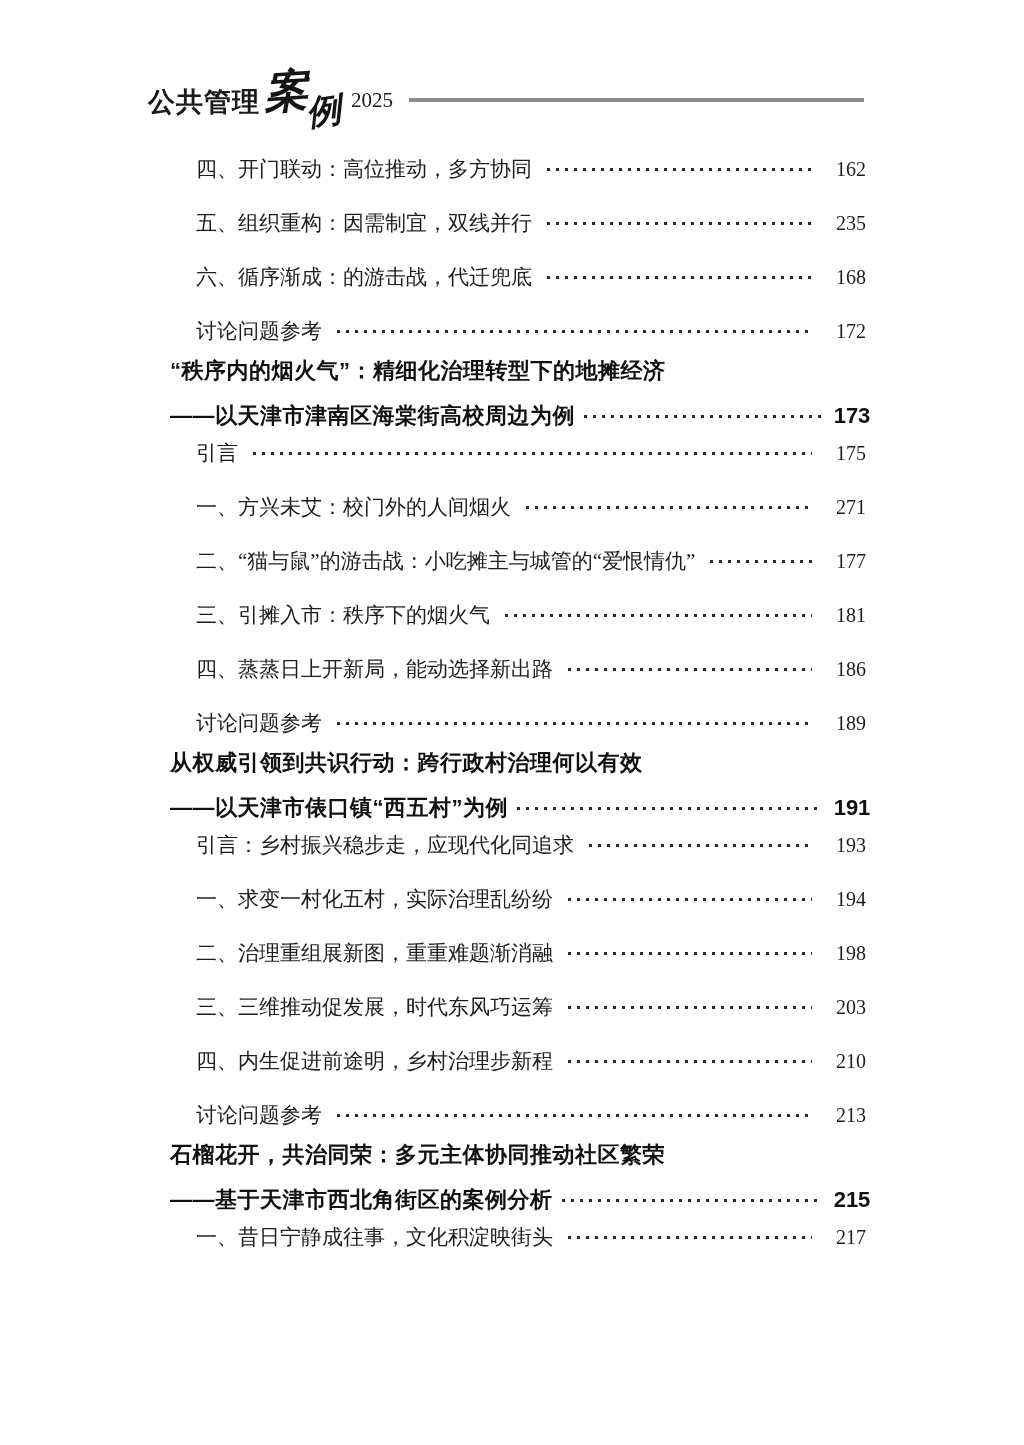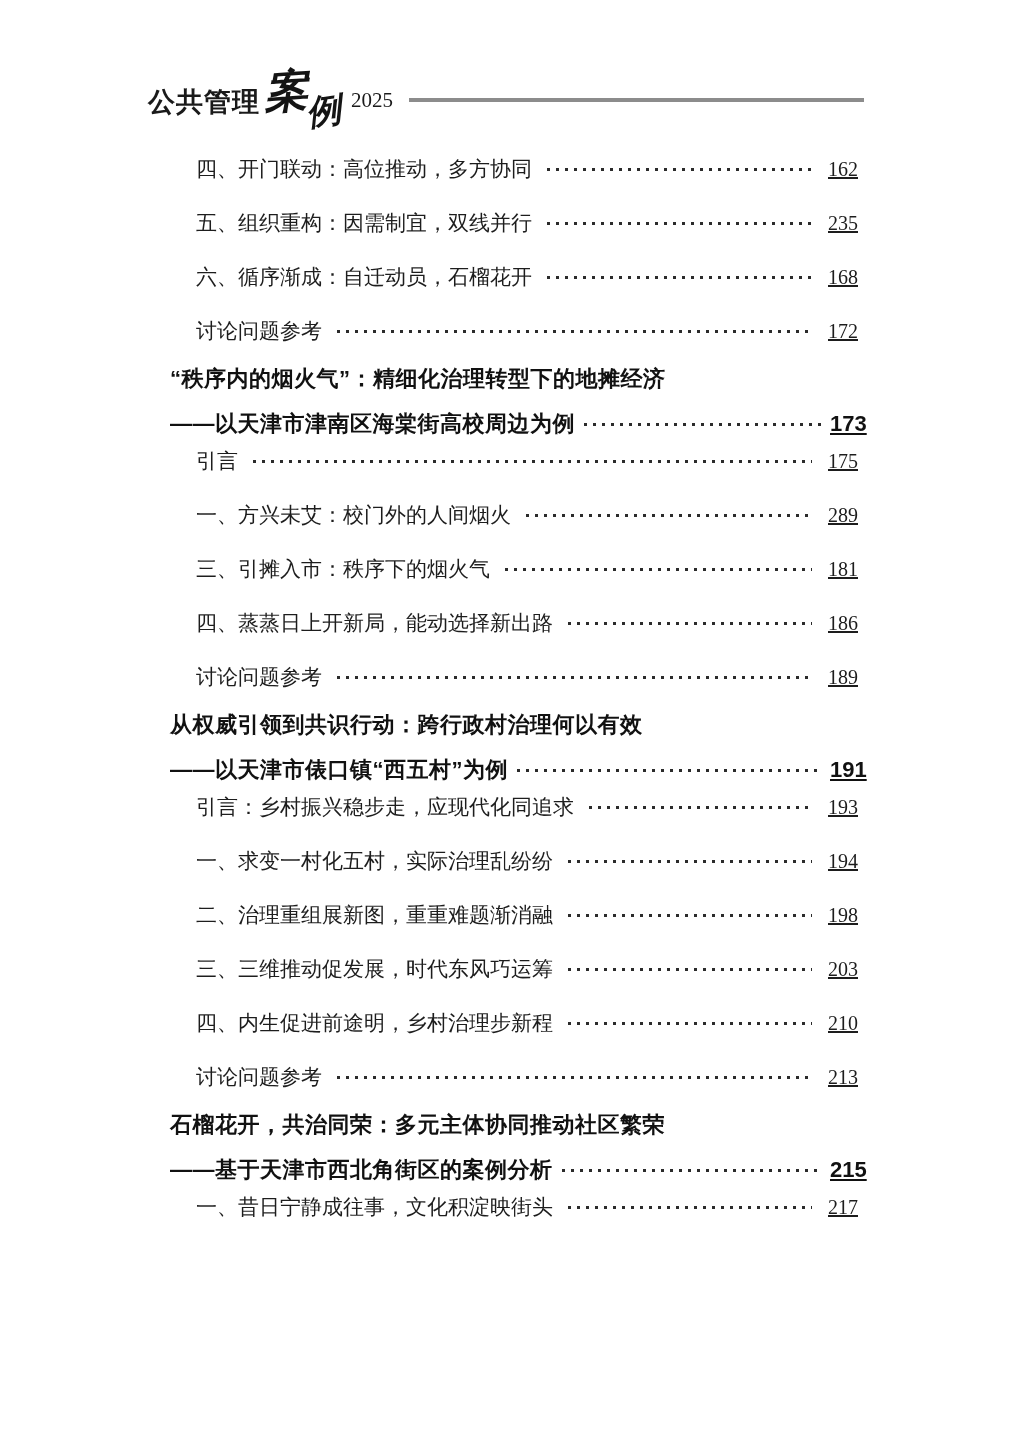--- a/index.html
+++ b/index.html
@@ -36,42 +36,41 @@
     margin:26px 0 0 16px;
   }
 
   
   .toc { position:absolute; left:170px; right:150px; top:156px; }
   .row {
     display:flex; align-items:center;
     line-height:26px; white-space:nowrap;
   }
   .row + .row { margin-top:28px; }
-  .row + .row.chapter { margin-top:22px;align-items:flex-end; }
+  .row + .row.chapter { margin-top:14px;align-items:flex-end; }
   .row + .row.chapter2 { margin-top:19px; }
   .row.chapter2 + .row { margin-top:11px; }
 
   .row.sub .label { padding-left:26px; font-size:21px; color:#1d1d1d; }
   .row.chapter .label, .row.chapter2 .label {
     font-family:"Liberation Sans", sans-serif;
     font-weight:700; font-size:22px; color:#111111; letter-spacing:0.5px;
   }
 
   .leader {
     flex:1; height:5px; margin-left:12px; min-width:30px;
     background-image:radial-gradient(circle, #2b2b2b 1.5px, transparent 1.9px);
     background-size:9px 5px; background-repeat:repeat-x;
     background-position:0 center;
   }
   .chapter2 .leader { margin-left:6px; }
 
   .pagenum {
-    font-size:20px; width:46px; text-align:left; margin-left:16px;
+    font-size:20px; width:46px; text-align:center; margin-left:16px;
     color:#1d1d1d;
-    text-decoration:underline;
   }
   .chapter2 .pagenum {
     font-family:"Liberation Sans", sans-serif; font-weight:700;
     font-size:22px; margin-left:8px; width:44px; color:#111111;
   }
 
   
   .footer {
     position:absolute; left:0; right:0; top:1364px;
     text-align:center; font-size:24px; letter-spacing:3px; color:#222222;
@@ -98,21 +97,21 @@
       <span class="pagenum">162</span>
     </div>
 
     <div class="row sub">
       <span class="label">五、组织重构：因需制宜，双线并行</span>
       <span class="leader"></span>
       <span class="pagenum">235</span>
     </div>
 
     <div class="row sub">
-      <span class="label">六、循序渐成：自迁动员，石榴花开</span>
+      <span class="label">六、循序渐成：的游击战，代迁兜底</span>
       <span class="leader"></span>
       <span class="pagenum">168</span>
     </div>
 
     <div class="row sub">
       <span class="label">讨论问题参考</span>
       <span class="leader"></span>
       <span class="pagenum">172</span>
     </div>
 
@@ -128,23 +127,28 @@
 
     <div class="row sub">
       <span class="label">引言</span>
       <span class="leader"></span>
       <span class="pagenum">175</span>
     </div>
 
     <div class="row sub">
       <span class="label">一、方兴未艾：校门外的人间烟火</span>
       <span class="leader"></span>
-      <span class="pagenum">289</span>
-    </div>
-
+      <span class="pagenum">271</span>
+    </div>
+
+    <div class="row sub">
+      <span class="label">二、“猫与鼠”的游击战：小吃摊主与城管的“爱恨情仇”</span>
+      <span class="leader"></span>
+      <span class="pagenum">177</span>
+    </div>
 
     <div class="row sub">
       <span class="label">三、引摊入市：秩序下的烟火气</span>
       <span class="leader"></span>
       <span class="pagenum">181</span>
     </div>
 
     <div class="row sub">
       <span class="label">四、蒸蒸日上开新局，能动选择新出路</span>
       <span class="leader"></span>

